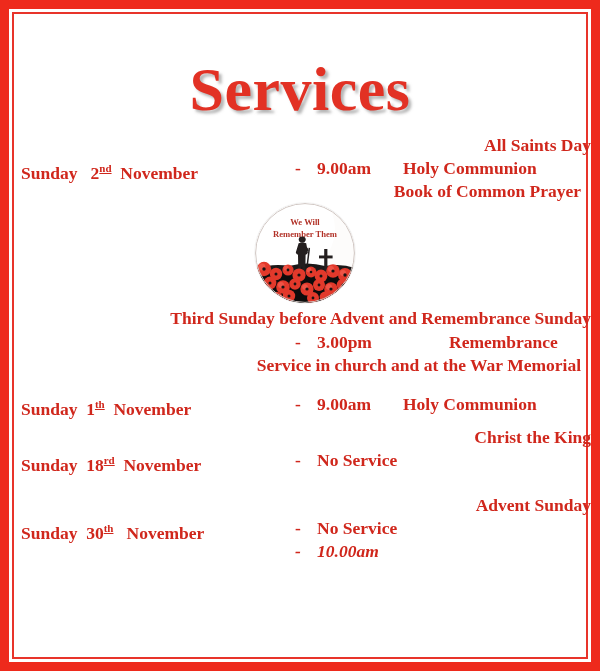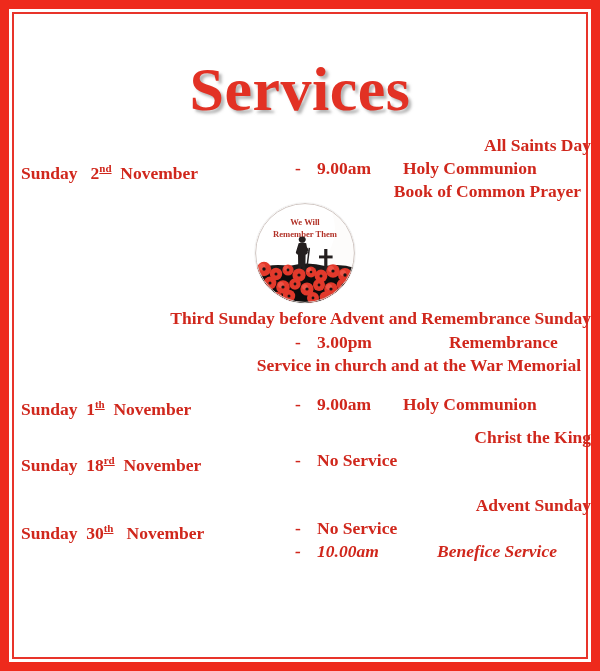--- a/index.html
+++ b/index.html
@@ -324,19 +324,18 @@
             <span>Sunday</span>&nbsp;
             <span>30</span><span class="ord">th</span>&nbsp;&nbsp;
             <span>November</span>
           </span>
           <span class="col-dash">-</span>
           <span class="col-time">No Service</span>
         </div>
         <div class="svc-row italic">
           <span class="col-dash">-</span>
           <span class="col-time">10.00am</span>
-          <span class="col-desc" style="left:428px;">Benefice Service</span>
         </div>
       </div>
 
     </div>
   </div>
 </div>
 
 </body></html>

